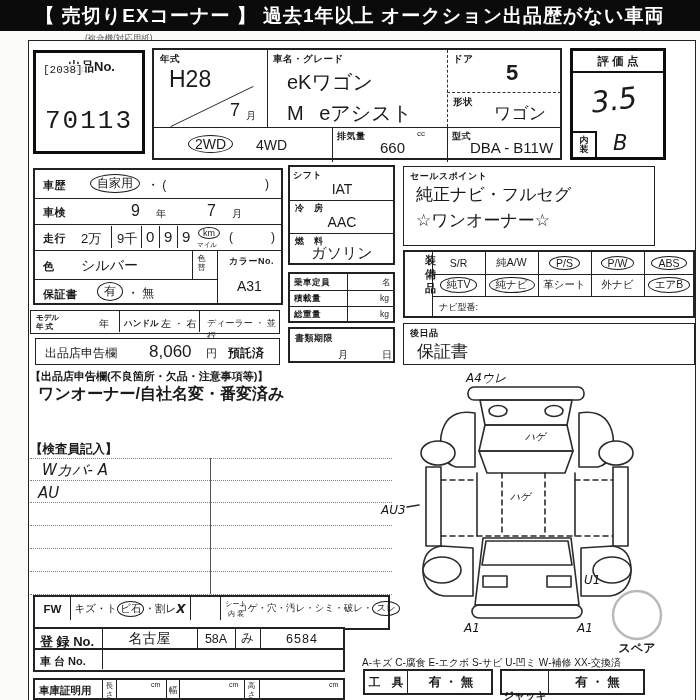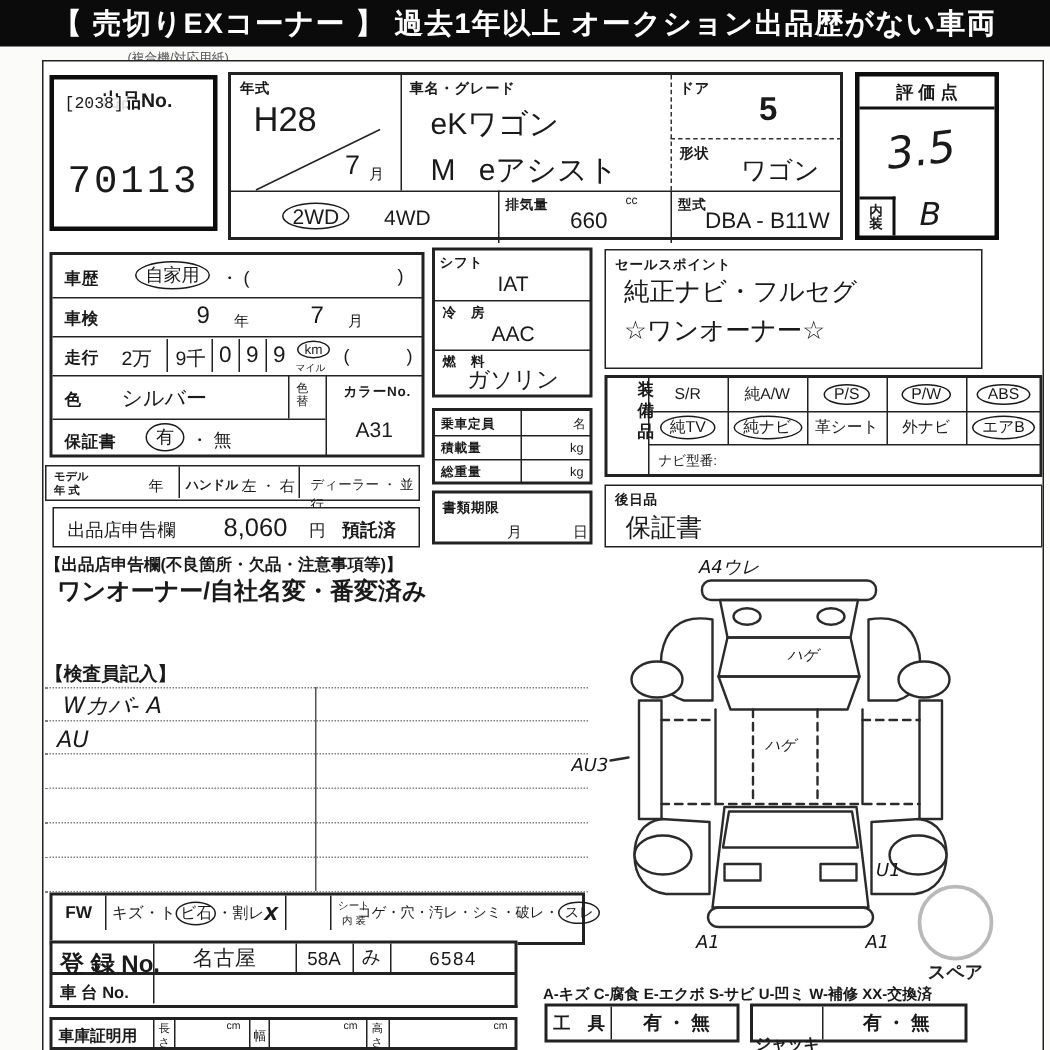--- a/index.html
+++ b/index.html
@@ -265,21 +265,21 @@
     <span style="font-size:9.5px;">コゲ・穴・汚レ・シミ・破レ・</span>
       <span class="circ" style="font-size:9.5px;padding:0 3px;">スレ</span>
   </div>
 </div>
 
 <div class="bx" style="left:33px;top:627px;width:312px;height:23px;border-width:2px;">
   <div class="vl" style="left:67px;top:0;height:19px;"></div>
   <div class="vl" style="left:162px;top:0;height:19px;"></div>
   <div class="vl" style="left:200px;top:0;height:19px;"></div>
   <div class="vl" style="left:225px;top:0;height:19px;"></div>
-  <span class="a" style="left:5px;top:4px;font-size:16px;font-weight:bold;">登 録 No.</span>
+  <span class="a" style="left:5px;top:4px;font-size:13px;font-weight:bold;">登 録 No.</span>
   <div class="a ctr" style="left:67px;top:0;width:95px;height:19px;">
       <span style="font-size:14px;">名古屋</span>
     </div>
   <div class="a ctr" style="left:162px;top:0;width:38px;height:19px;">
       <span style="font-size:12.5px;">58A</span>
     </div>
   <div class="a ctr" style="left:200px;top:0;width:25px;height:19px;">
       <span style="font-size:12.5px;">み</span>
     </div>
   <div class="a ctr" style="left:225px;top:0;width:84px;height:19px;">
@@ -301,21 +301,21 @@
   <div class="vl" style="left:224px;top:0;height:18px;"></div>
   <span class="a" style="left:4px;top:4px;font-size:10.5px;font-weight:bold;">車庫証明用</span>
   <span class="a stk" style="left:70px;top:1px;width:9px;font-size:7.5px;">長さ</span>
   <span class="a" style="left:116px;top:1px;font-size:7px;">cm</span>
   <span class="a" style="left:134px;top:5px;font-size:8.5px;">幅</span>
   <span class="a" style="left:194px;top:1px;font-size:7px;">cm</span>
   <span class="a stk" style="left:212px;top:1px;width:9px;font-size:7.5px;">高さ</span>
   <span class="a" style="left:294px;top:1px;font-size:7px;">cm</span>
 </div>
 
-<span class="a" style="left:362px;top:656px;font-size:10px;font-weight:bold;white-space:nowrap;">A-キズ C-腐食 E-エクボ S-サビ U-凹ミ W-補修 XX-交換済</span>
+<span class="a" style="left:362px;top:656px;font-size:10px;font-weight:normal;white-space:nowrap;">A-キズ C-腐食 E-エクボ S-サビ U-凹ミ W-補修 XX-交換済</span>
 
 <div class="bx" style="left:363px;top:669px;width:130px;height:26px;border-width:2px;">
   <div class="vl" style="left:42px;top:0;height:22px;"></div>
   <div class="a ctr" style="left:0;top:0;width:42px;height:22px;">
       <span style="font-size:11.5px;font-weight:bold;">工　具</span>
     </div>
   <div class="a ctr" style="left:42px;top:0;width:88px;height:22px;">
       <span style="font-size:12.5px;font-weight:bold;">有 ・ 無</span>
     </div>
 </div>

